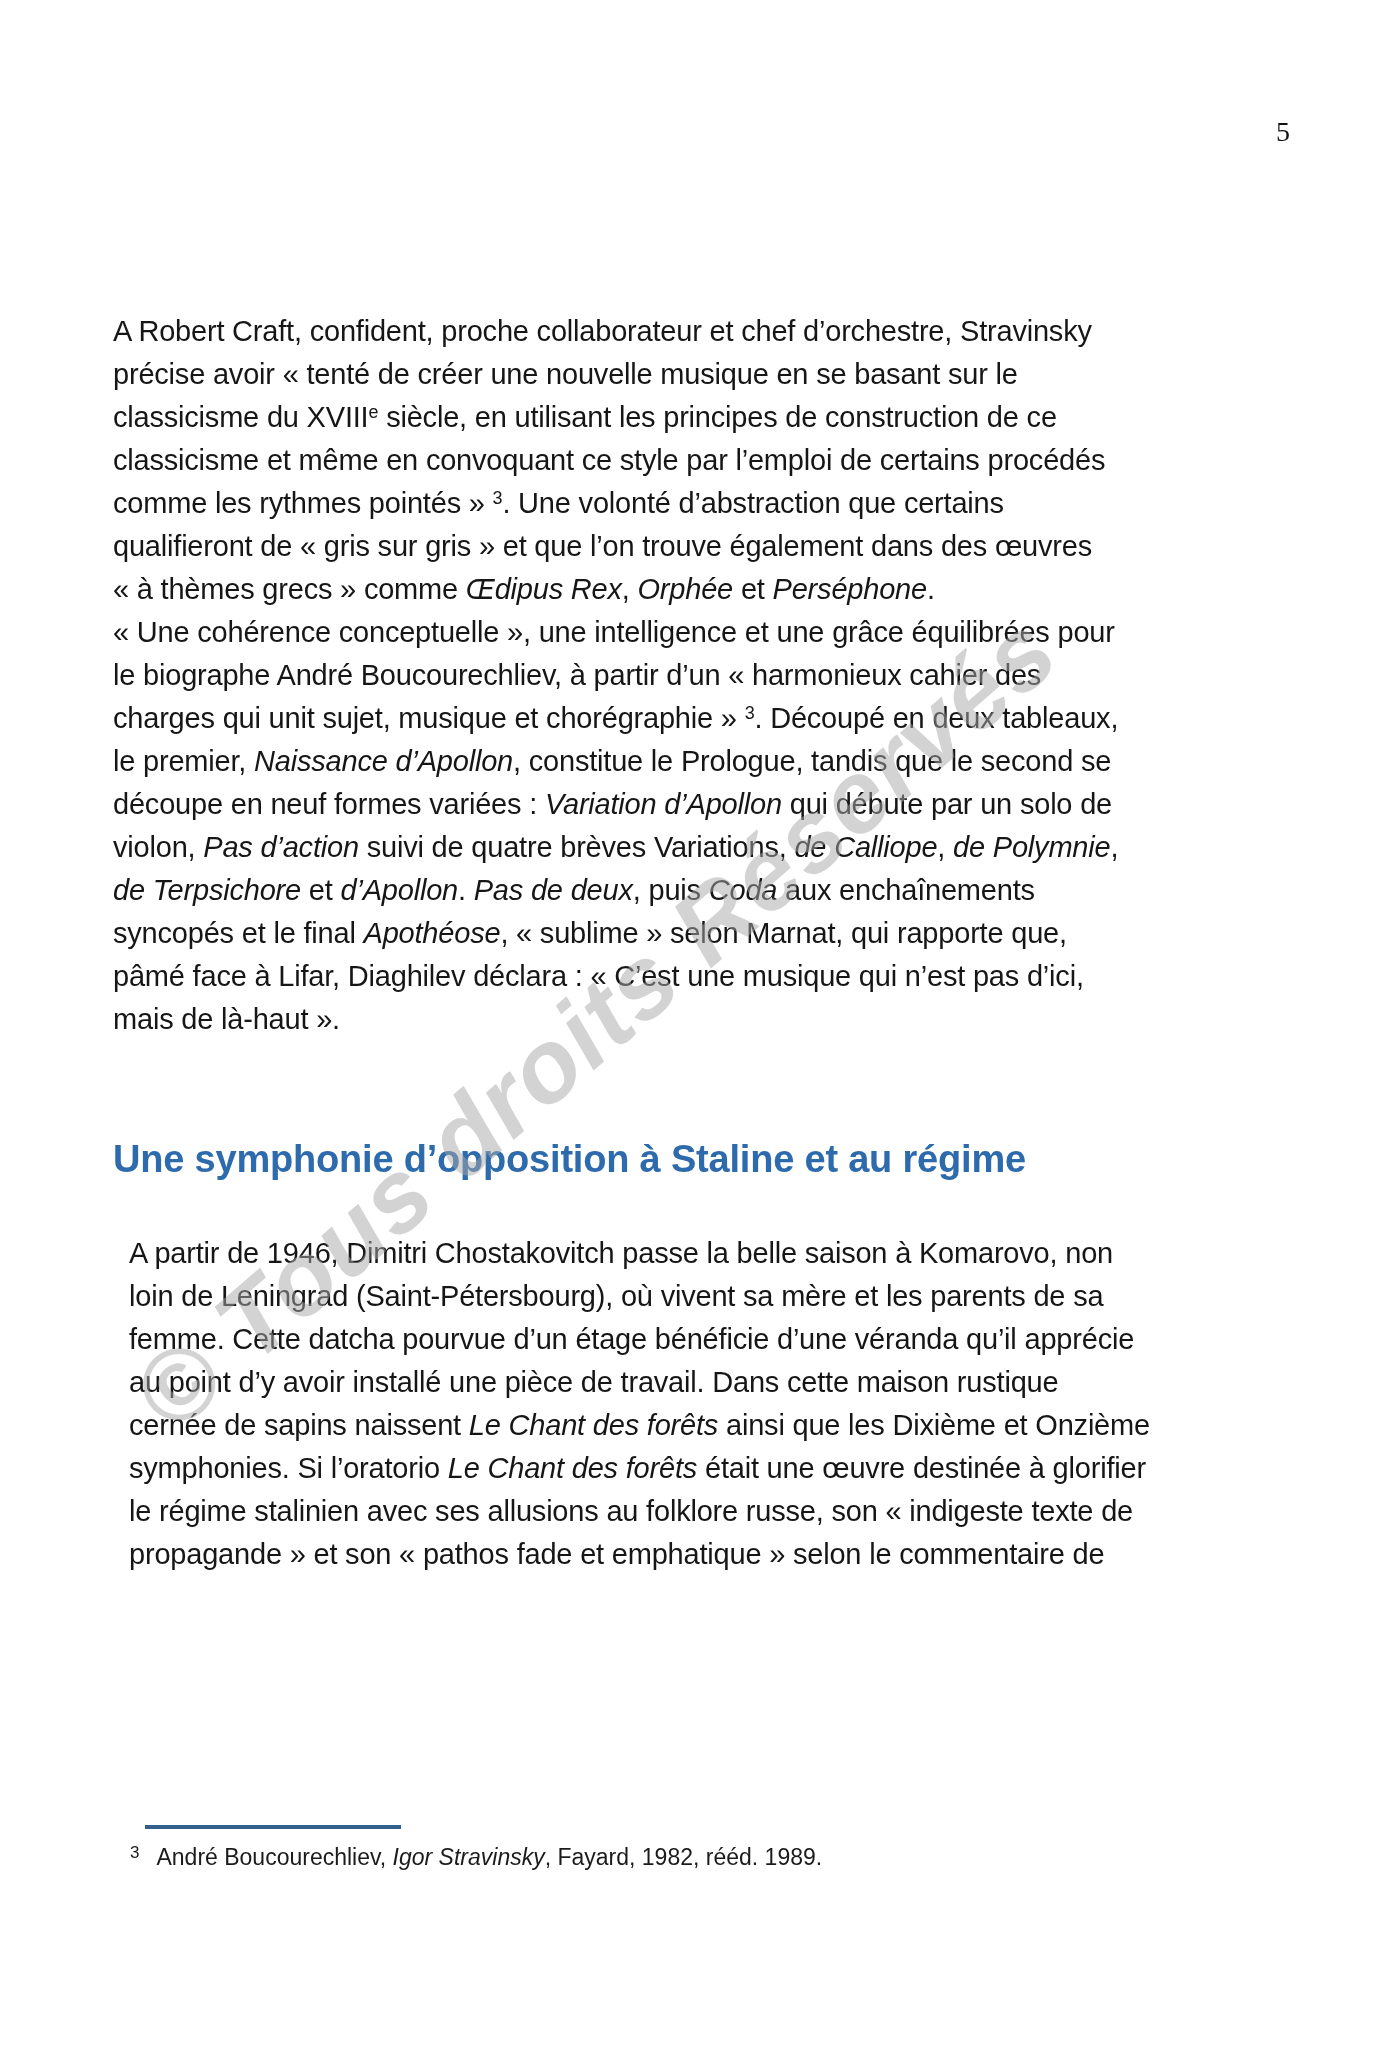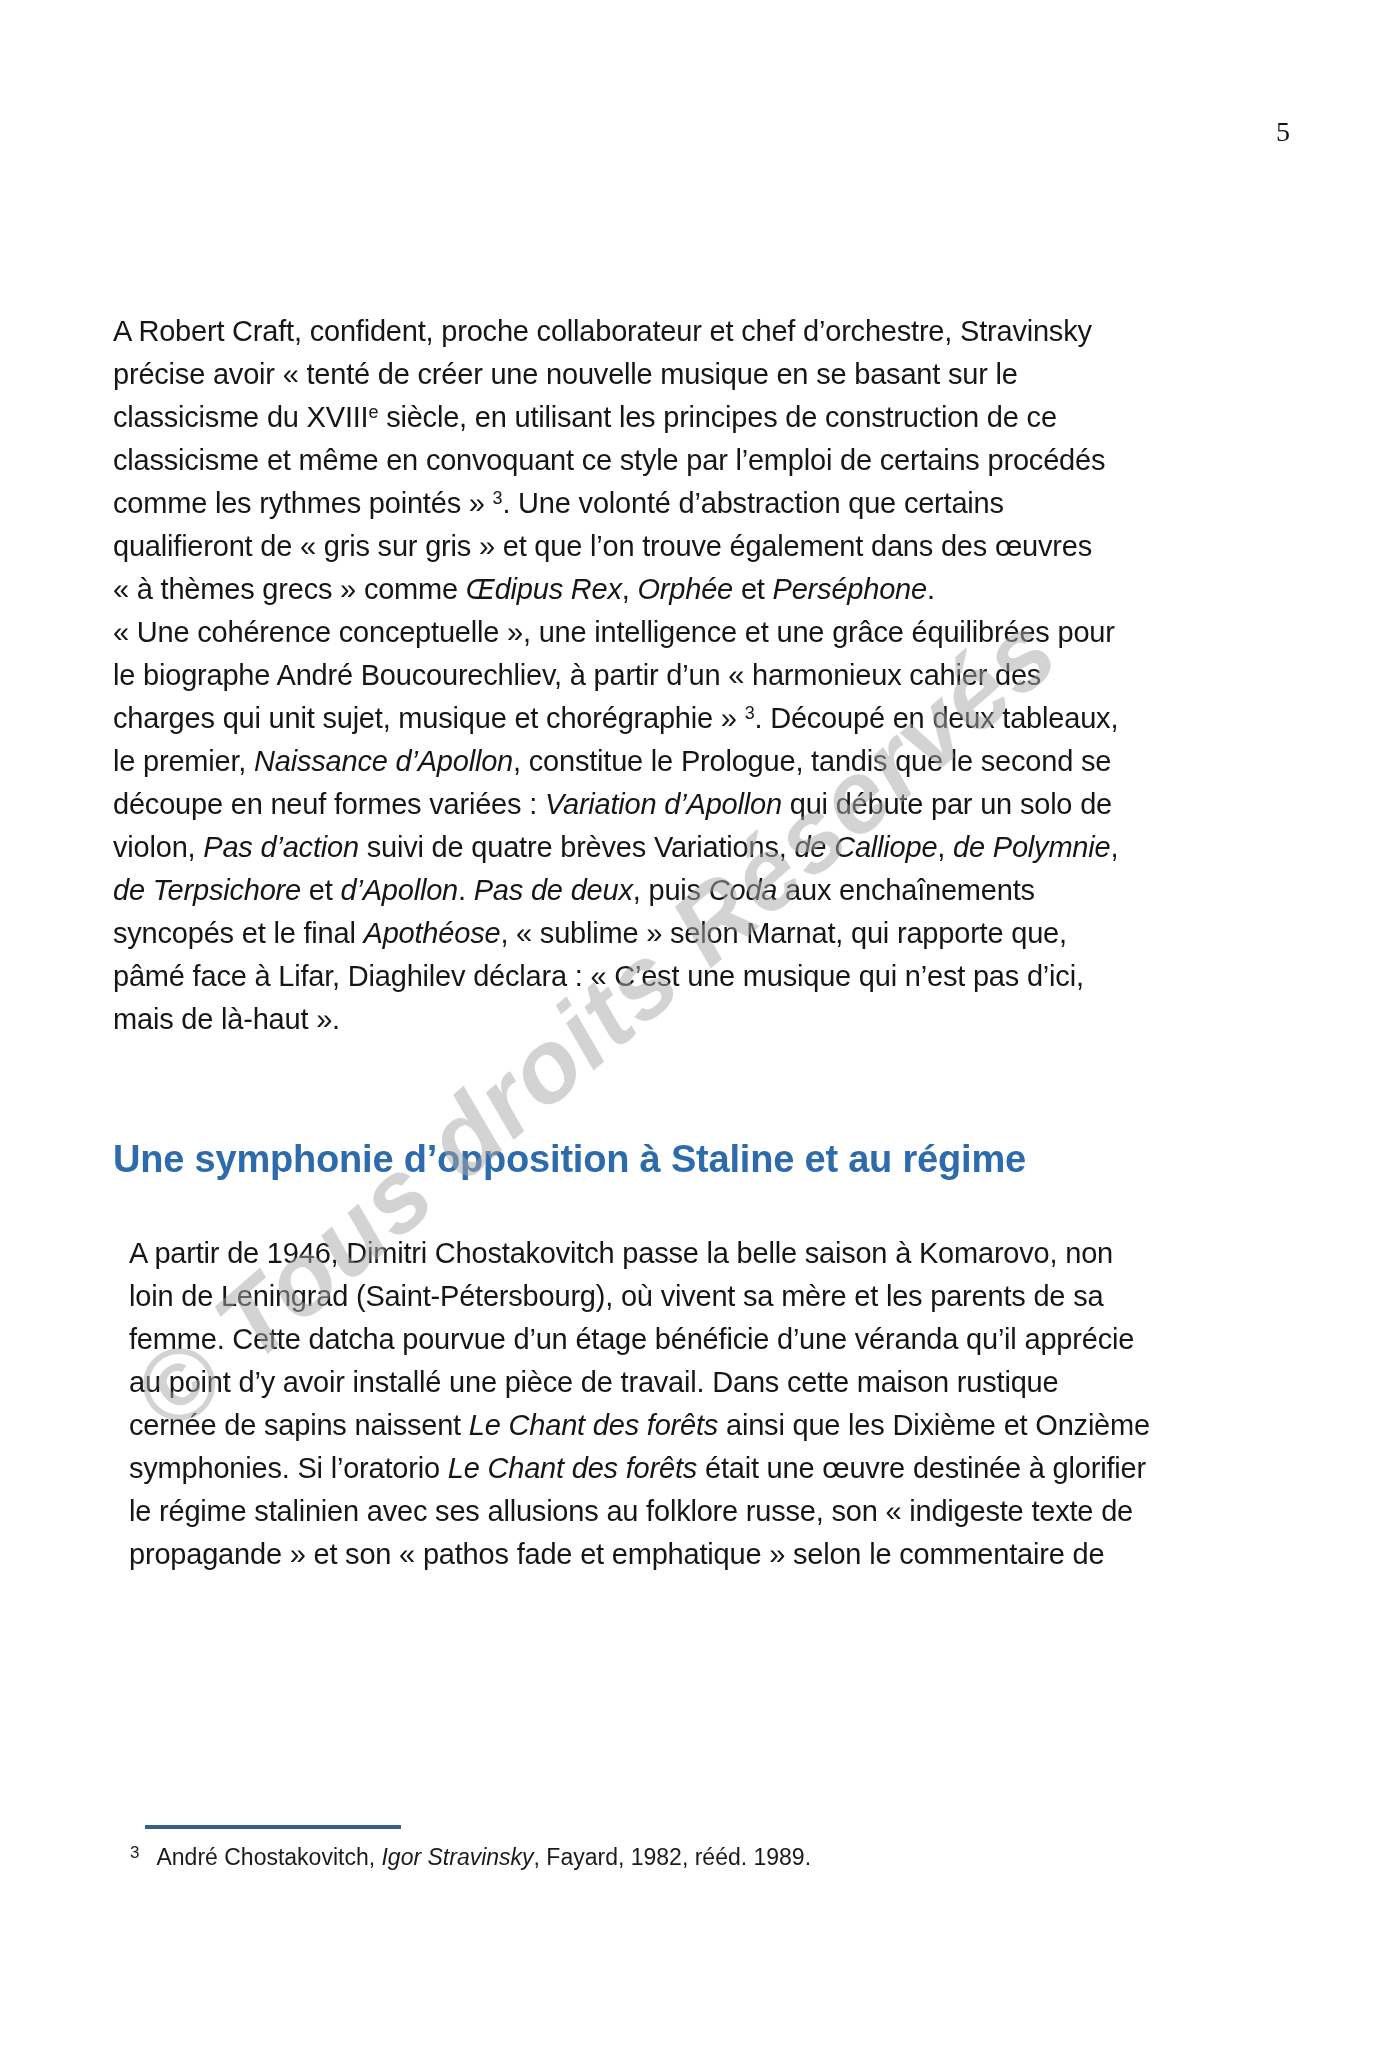--- a/index.html
+++ b/index.html
@@ -96,18 +96,18 @@
 
   <div class="body-text p1"><span class="line"><span>A Robert Craft, confident, proche collaborateur et chef d’orchestre, Stravinsky</span></span><br><span class="line"><span>précise avoir « tenté de créer une nouvelle musique en se basant sur le</span></span><br><span class="line"><span>classicisme du XVIII</span><sup>e</sup><span> siècle, en utilisant les principes de construction de ce</span></span><br><span class="line"><span>classicisme et même en convoquant ce style par l’emploi de certains procédés</span></span><br><span class="line"><span>comme les rythmes pointés » </span><sup>3</sup><span>. Une volonté d’abstraction que certains</span></span><br><span class="line"><span>qualifieront de « gris sur gris » et que l’on trouve également dans des œuvres</span></span><br><span class="line"><span>« à thèmes grecs » comme </span><i>Œdipus Rex</i><span>, </span><i>Orphée</i><span> et </span><i>Perséphone</i><span>.</span></span><br><span class="line"><span>« Une cohérence conceptuelle », une intelligence et une grâce équilibrées pour</span></span><br><span class="line"><span>le biographe André Boucourechliev, à partir d’un « harmonieux cahier des</span></span><br><span class="line"><span>charges qui unit sujet, musique et chorégraphie » </span><sup>3</sup><span>. Découpé en deux tableaux,</span></span><br><span class="line"><span>le premier, </span><i>Naissance d’Apollon</i><span>, constitue le Prologue, tandis que le second se</span></span><br><span class="line"><span>découpe en neuf formes variées : </span><i>Variation d’Apollon</i><span> qui débute par un solo de</span></span><br><span class="line"><span>violon, </span><i>Pas d’action</i><span> suivi de quatre brèves Variations, </span><i>de Calliope</i><span>, </span><i>de Polymnie</i><span>,</span></span><br><span class="line"><i>de Terpsichore</i><span> et </span><i>d’Apollon</i><span>. </span><i>Pas de deux</i><span>, puis </span><i>Coda</i><span> aux enchaînements</span></span><br><span class="line"><span>syncopés et le final </span><i>Apothéose</i><span>, « sublime » selon Marnat, qui rapporte que,</span></span><br><span class="line"><span>pâmé face à Lifar, Diaghilev déclara : « C’est une musique qui n’est pas d’ici,</span></span><br><span class="line"><span>mais de là-haut ».</span></span></div>
 
   <h2 class="section-heading">Une symphonie d’opposition à Staline et au régime</h2>
 
   <div class="body-text p2"><span class="line"><span>A partir de 1946, Dimitri Chostakovitch passe la belle saison à Komarovo, non</span></span><br><span class="line"><span>loin de Leningrad (Saint-Pétersbourg), où vivent sa mère et les parents de sa</span></span><br><span class="line"><span>femme. Cette datcha pourvue d’un étage bénéficie d’une véranda qu’il apprécie</span></span><br><span class="line"><span>au point d’y avoir installé une pièce de travail. Dans cette maison rustique</span></span><br><span class="line"><span>cernée de sapins naissent </span><i>Le Chant des forêts</i><span> ainsi que les Dixième et Onzième</span></span><br><span class="line"><span>symphonies. Si l’oratorio </span><i>Le Chant des forêts</i><span> était une œuvre destinée à glorifier</span></span><br><span class="line"><span>le régime stalinien avec ses allusions au folklore russe, son « indigeste texte de</span></span><br><span class="line"><span>propagande » et son « pathos fade et emphatique » selon le commentaire de</span></span></div>
 
   <div class="footnote-rule"></div>
 
   <div class="footnote">
-    <span class="fn-marker">3</span><span class="fn-text"><span class="line"><span>André Chostakovitch, </span><i>Igor Stravinsky</i><span>, Fayard, 1982, rééd. 1989.</span></span></span>
+    <span class="fn-marker">3</span><span class="fn-text"><span class="line"><span>André Boucourechliev, </span><i>Igor Stravinsky</i><span>, Fayard, 1982, rééd. 1989.</span></span></span>
   </div>
 
   <div class="watermark">© Tous droits Réservés</div>
 
 </div>
 
 </body></html>

